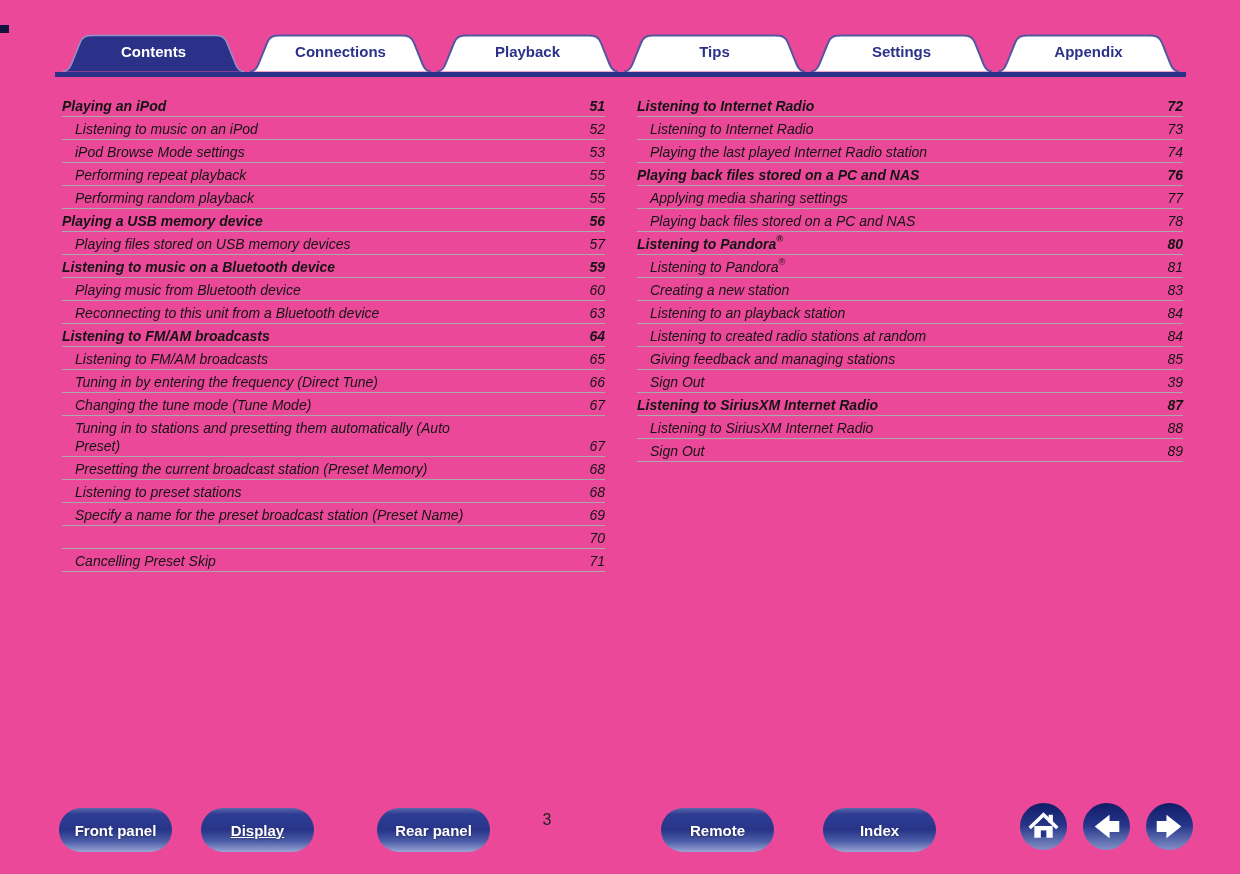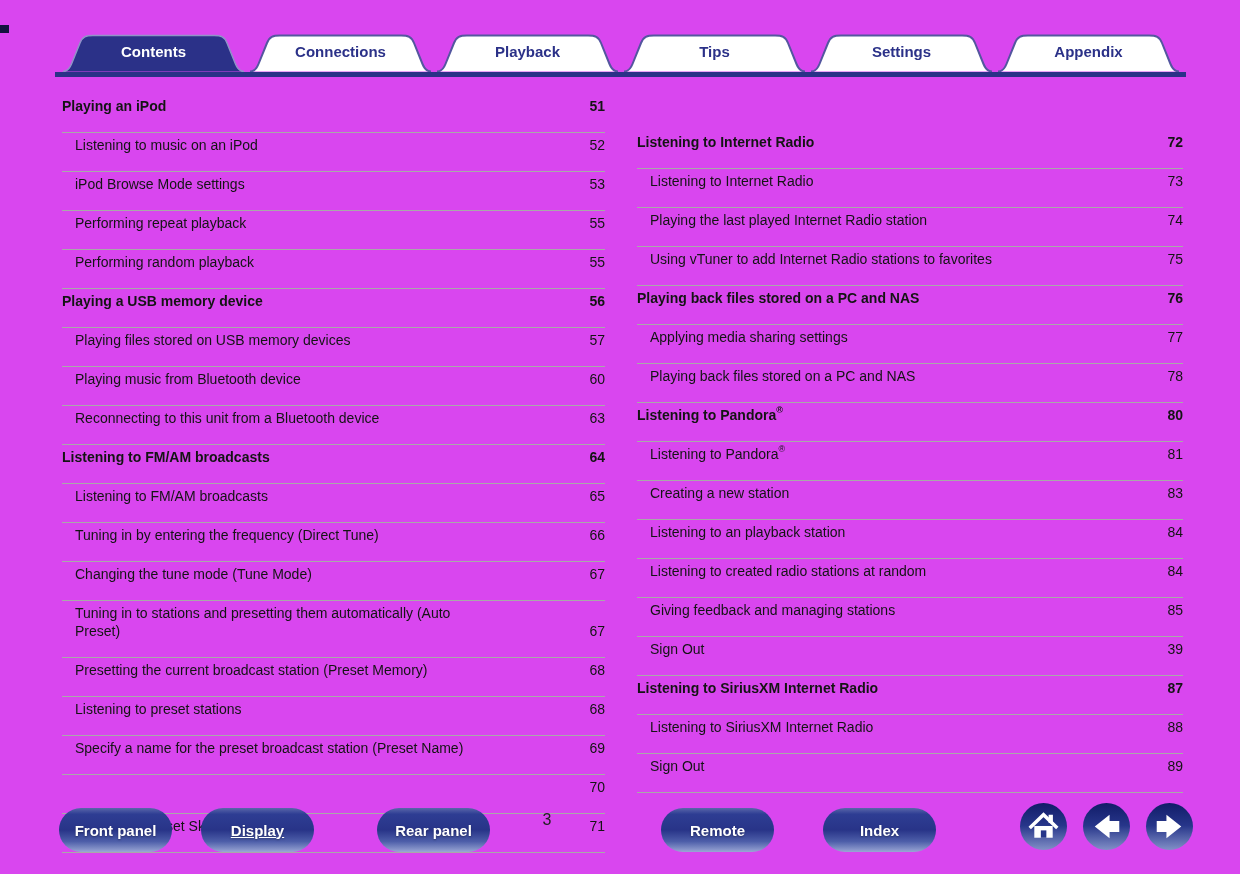--- a/index.html
+++ b/index.html
@@ -1,38 +1,38 @@
 <!DOCTYPE html>
 <html><head>
 <meta charset="utf-8">
 <style>
   html,body{margin:0;padding:0;background:#fff;}
-  .page{position:relative;width:1240px;height:874px;background:#d946ef;overflow:hidden;
+  .page{position:relative;width:1240px;height:874px;background:#ec4899;overflow:hidden;
         font-family:"Liberation Sans",sans-serif;color:#141414;}
 
   
   .corner-mark{position:absolute;left:0;top:25px;width:9px;height:8px;background:#12123f;}
 
   
   .tabbar{position:absolute;left:60px;top:32px;width:1122px;height:40px;display:flex;}
   .tab{position:relative;width:187px;height:40px;cursor:pointer;}
   .tab svg{position:absolute;left:0;top:0;width:187px;height:40px;display:block;}
   .tab svg path{fill:#ffffff;stroke:#54569f;stroke-width:2;}
   .tab.active svg path{fill:#2b3188;stroke:#9093c8;stroke-width:1.5;}
   .tab-label{position:absolute;left:0;top:0;width:100%;height:100%;text-align:center;
              line-height:39px;font-size:15px;font-weight:bold;color:#2b3188;}
   .tab.active .tab-label{color:#ffffff;}
   .tab-baseline{position:absolute;left:55px;top:72px;width:1131px;height:5px;background:#2b3188;}
 
   
   .toc-col{position:absolute;top:94px;}
   .toc-col.left{left:62px;width:543px;}
-  .toc-col.right{left:637px;width:546px;margin-top:36px;}
+  .toc-col.right{left:637px;width:546px;}
   .toc-row{display:flex;align-items:flex-end;border-bottom:1px solid #a9a9a9;
-           padding:3px 0 17px 0;font-size:14px;line-height:18px;cursor:pointer;}
+           padding:3px 0 1px 0;font-size:14px;line-height:18px;cursor:pointer;font-style:italic;}
   .toc-row.head{font-weight:bold;}
   .toc-row .t{padding-right:8px;}
   .toc-row:not(.head) .t{padding-left:13px;max-width:405px;}
   .toc-row .p{margin-left:auto;white-space:nowrap;}
   .toc-row sup{font-size:9px;position:relative;top:-1px;vertical-align:super;line-height:0;}
 
   
   .pill{position:absolute;top:808px;width:113px;height:44px;border-radius:22px;
         background:linear-gradient(180deg,#5a67aa 0%,#2e3d93 14%,#283488 50%,#4d5ea9 76%,#9aa6d4 100%);
         color:#fff;font-weight:bold;font-size:15px;display:flex;align-items:center;
@@ -120,20 +120,24 @@
         <span class="p">55</span>
       </div>
       <div class="toc-row head">
         <span class="t">Playing a USB memory device</span>
         <span class="p">56</span>
       </div>
       <div class="toc-row">
         <span class="t">Playing files stored on USB memory devices</span>
         <span class="p">57</span>
       </div>
+      <div class="toc-row head">
+        <span class="t">Listening to music on a Bluetooth device</span>
+        <span class="p">59</span>
+      </div>
       <div class="toc-row">
         <span class="t">Playing music from Bluetooth device</span>
         <span class="p">60</span>
       </div>
       <div class="toc-row">
         <span class="t">Reconnecting to this unit from a Bluetooth device</span>
         <span class="p">63</span>
       </div>
       <div class="toc-row head">
         <span class="t">Listening to FM/AM broadcasts</span>
@@ -180,24 +184,20 @@
         <span class="t">Listening to Internet Radio</span>
         <span class="p">72</span>
       </div>
       <div class="toc-row">
         <span class="t">Listening to Internet Radio</span>
         <span class="p">73</span>
       </div>
       <div class="toc-row">
         <span class="t">Playing the last played Internet Radio station</span>
         <span class="p">74</span>
-      </div>
-      <div class="toc-row">
-        <span class="t">Using vTuner to add Internet Radio stations to favorites</span>
-        <span class="p">75</span>
       </div>
       <div class="toc-row head">
         <span class="t">Playing back files stored on a PC and NAS</span>
         <span class="p">76</span>
       </div>
       <div class="toc-row">
         <span class="t">Applying media sharing settings</span>
         <span class="p">77</span>
       </div>
       <div class="toc-row">

